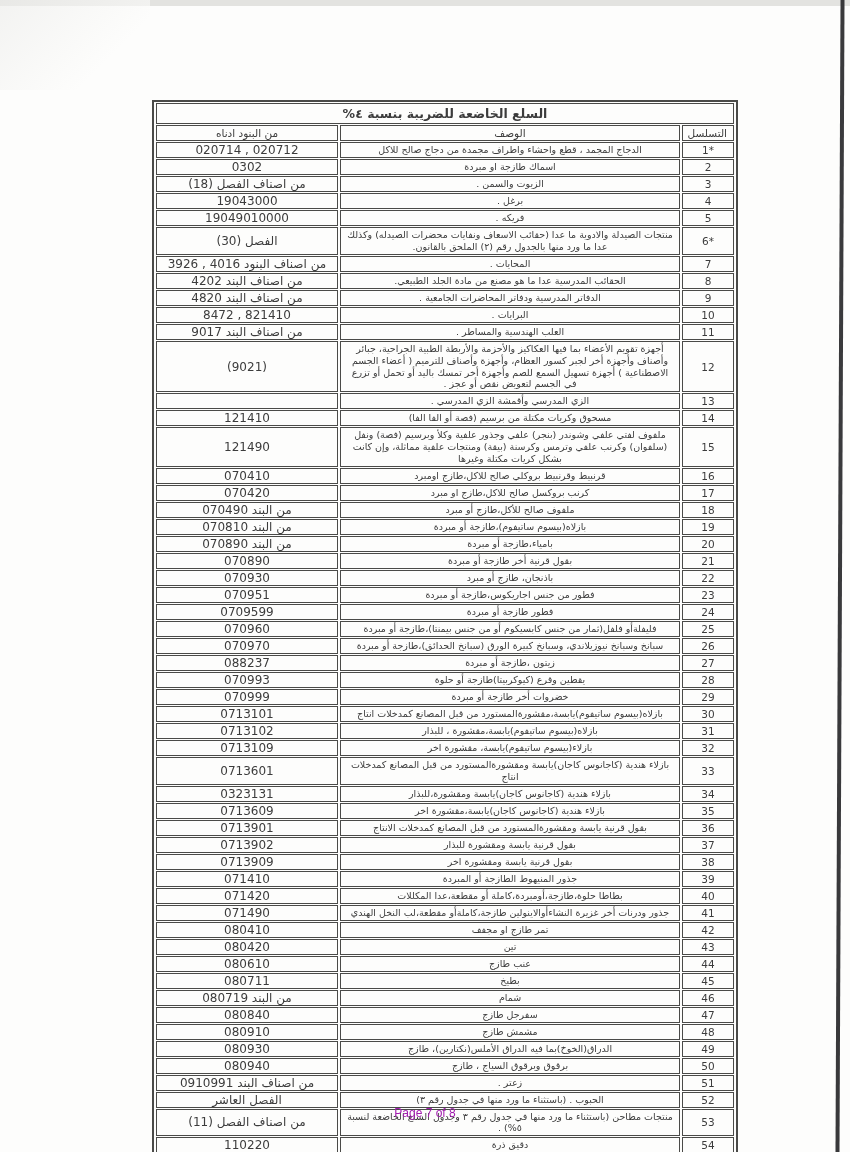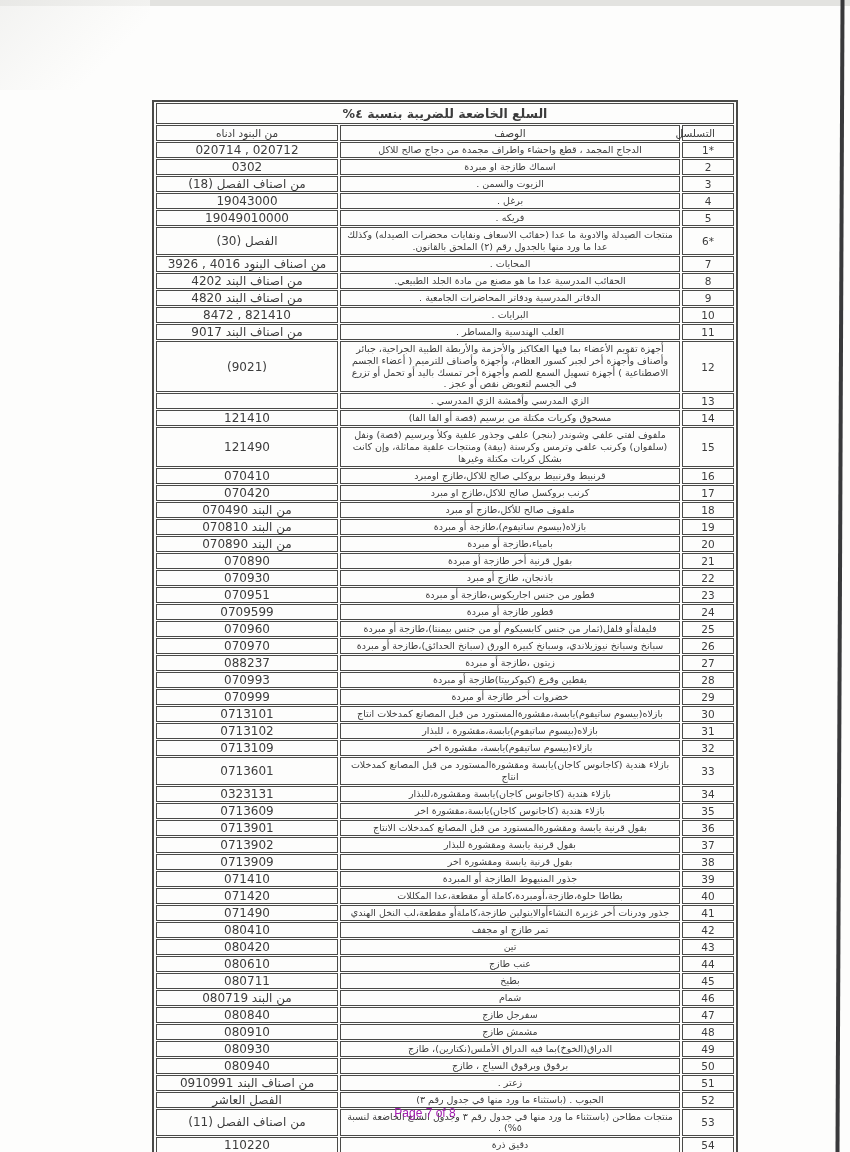--- a/index.html
+++ b/index.html
@@ -50,21 +50,21 @@
     background: #fdfdfc;
   }
   .title-cell {
     font-weight: bold;
     font-size: 12.5px;
     padding: 2px 20px;
   }
   thead th.col-head {
     font-weight: normal;
     font-size: 10.5px;
-    padding: 1px 18px;
+    padding: 1px 6px;
   }
   td.c-serial { font-size: 10.5px; padding: 0 2px; }
   td.c-desc   { font-size: 9.5px; line-height: 1.25; padding: 1px 5px; }
   td.c-code   { font-size: 12px;  padding: 0 4px; }
   .footer {
     position: absolute; left: 132px; top: 1106px; width: 586px;
     text-align: center;
     font-size: 12px;
     color: #a21caf;
     font-family: "Liberation Sans", sans-serif;
@@ -226,21 +226,21 @@
     <td class="c-desc" dir="rtl">سبانخ وسبانخ نيوزيلاندي، وسبانخ كبيرة الورق (سبانخ الحدائق)،طازجة أو مبردة</td>
     <td class="c-code" dir="ltr">070970</td>
   </tr>
           <tr>
     <td class="c-serial" dir="ltr">27</td>
     <td class="c-desc" dir="rtl">زيتون ،طازجة أو مبردة</td>
     <td class="c-code" dir="ltr">088237</td>
   </tr>
           <tr>
     <td class="c-serial" dir="ltr">28</td>
-    <td class="c-desc" dir="rtl">يقطين وقرع (كيوكربيتا)طازجة أو مبردة</td>
+    <td class="c-desc" dir="rtl">يقطين وقرع (كيوكربيتا)طازجة أو حلوة</td>
     <td class="c-code" dir="ltr">070993</td>
   </tr>
           <tr>
     <td class="c-serial" dir="ltr">29</td>
     <td class="c-desc" dir="rtl">خضروات أخر طازجة أو مبردة</td>
     <td class="c-code" dir="ltr">070999</td>
   </tr>
           <tr>
     <td class="c-serial" dir="ltr">30</td>
     <td class="c-desc" dir="rtl">بازلاه(بيسوم ساتيفوم)يابسة،مقشورةالمستورد من قبل المصانع كمدخلات انتاج</td>

